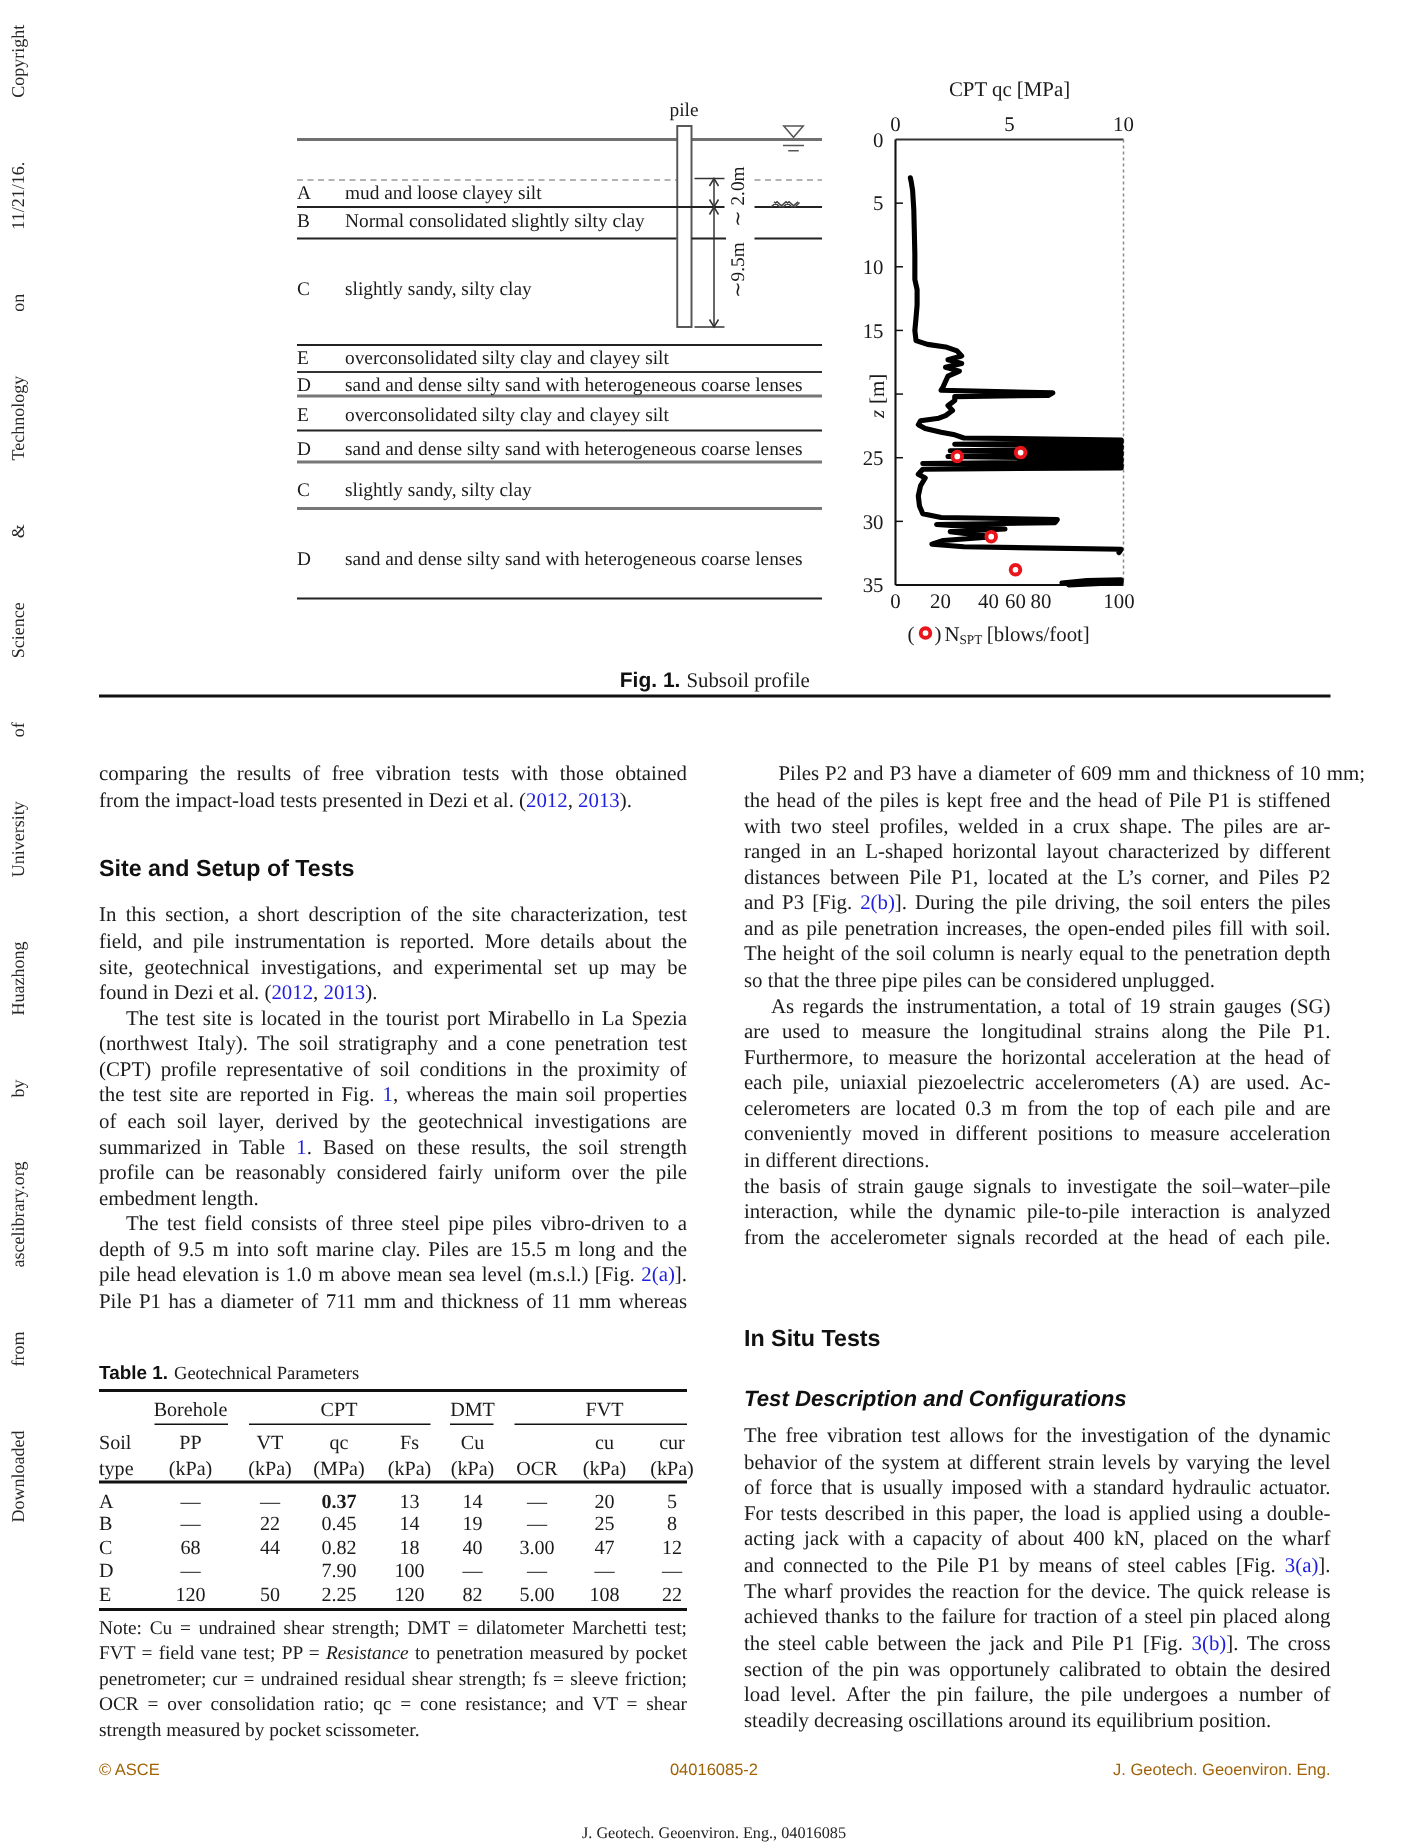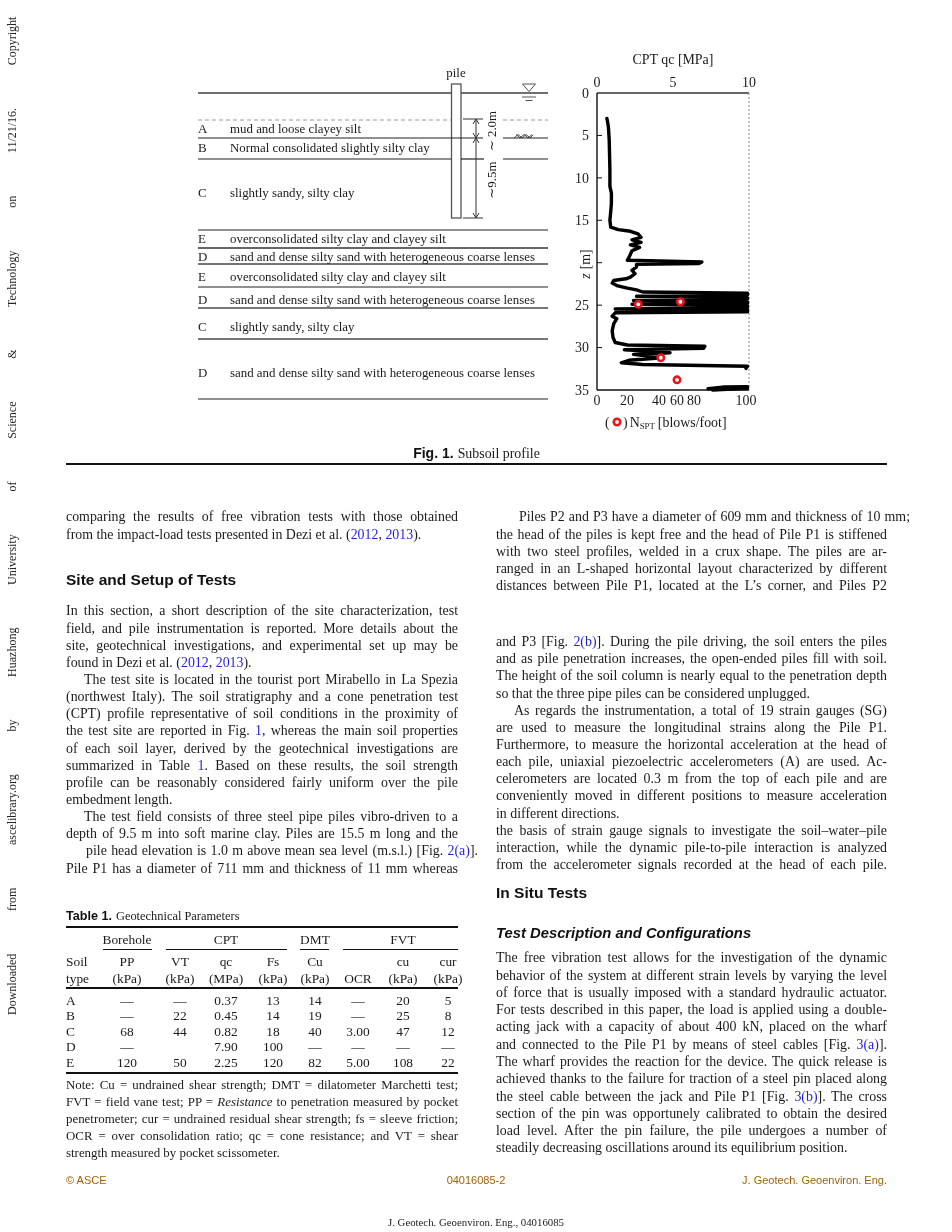--- a/index.html
+++ b/index.html
@@ -182,21 +182,21 @@
         <div class="line jl" style="word-spacing: 3.04861px;"><span class="in"><span>(CPT) profile representative of soil conditions in the proximity of</span></span></div>
         <div class="line jl" style="word-spacing: 1.86979px;"><span class="in"><span>the test site are reported in Fig. </span><span class="link">1</span><span>, whereas the main soil properties</span></span></div>
         <div class="line jl" style="word-spacing: 4.01736px;"><span class="in"><span>of each soil layer, derived by the geotechnical investigations are</span></span></div>
         <div class="line jl" style="word-spacing: 3.98281px;"><span class="in"><span>summarized in Table </span><span class="link">1</span><span>. Based on these results, the soil strength</span></span></div>
         <div class="line jl" style="word-spacing: 3.74132px;"><span class="in"><span>profile can be reasonably considered fairly uniform over the pile</span></span></div>
         <div class="line ll"><span class="in"><span>embedment length.</span></span></div>
       </div>
     <div class="txt indent">
         <div class="line jl ind" style="word-spacing: 2.19318px;"><span class="in"><span>The test field consists of three steel pipe piles vibro-driven to a</span></span></div>
         <div class="line jl" style="word-spacing: 1.80357px;"><span class="in"><span>depth of 9.5 m into soft marine clay. Piles are 15.5 m long and the</span></span></div>
-        <div class="line jl" style="word-spacing: 0.841146px; margin-left: 20px;"><span class="in"><span>pile head elevation is 1.0 m above mean sea level (m.s.l.) [Fig. </span><span class="link">2(a)</span><span>].</span></span></div>
+        <div class="line jl" style="word-spacing: 0.841146px;"><span class="in"><span>pile head elevation is 1.0 m above mean sea level (m.s.l.) [Fig. </span><span class="link">2(a)</span><span>].</span></span></div>
         <div class="line jl" style="word-spacing: 1.53726px;"><span class="in"><span>Pile P1 has a diameter of 711 mm and thickness of 11 mm whereas</span></span></div>
       </div>
   </div>
 
   <div class="a tcap"><span class="tcapb">Table 1.</span> <span class="tcapt">Geotechnical Parameters</span></div>
   <div id="table-1" class="a" style="left:66px;top:905px;width:392px;height:170px;">
     <div class="rule" style="left:0;top:21px;width:392px;height:2.2px;"></div>
     <div class="rule" style="left:0;top:82px;width:392px;height:2px;"></div>
     <div class="rule" style="left:0;top:166.5px;width:392px;height:2.2px;"></div>
   <div class="tc" style="left: 0px; width: 44px; text-align: left; top: 48.5px;">Soil</div>
@@ -212,21 +212,21 @@
       <div class="tc" style="left: 219px; width: 60px; top: 48.5px;">Cu</div>
       <div class="tc" style="left: 219px; width: 60px; top: 65.5px;">(kPa)</div>
       <div class="tc" style="left: 262px; width: 60px; top: 65.5px;">OCR</div>
       <div class="tc" style="left: 307px; width: 60px; top: 48.5px;">cu</div>
       <div class="tc" style="left: 307px; width: 60px; top: 65.5px;">(kPa)</div>
       <div class="tc" style="left: 352px; width: 60px; top: 48.5px;">cur</div>
       <div class="tc" style="left: 352px; width: 60px; top: 65.5px;">(kPa)</div>
       <div class="tc" style="left: 0px; width: 44px; text-align: left; top: 87.5px;">A</div>
       <div class="tc" style="left: 31px; width: 60px; top: 87.5px;">—</div>
       <div class="tc" style="left: 84px; width: 60px; top: 87.5px;">—</div>
-      <div class="tc" style="left: 130px; width: 60px; top: 87.5px;">0.37</div>
+      <div class="tc" style="left: 130px; width: 60px; top: 87.5px; font-weight: bold;">0.37</div>
       <div class="tc" style="left: 177px; width: 60px; top: 87.5px;">13</div>
       <div class="tc" style="left: 219px; width: 60px; top: 87.5px;">14</div>
       <div class="tc" style="left: 262px; width: 60px; top: 87.5px;">—</div>
       <div class="tc" style="left: 307px; width: 60px; top: 87.5px;">20</div>
       <div class="tc" style="left: 352px; width: 60px; top: 87.5px;">5</div>
       <div class="tc" style="left: 0px; width: 44px; text-align: left; top: 103px;">B</div>
       <div class="tc" style="left: 31px; width: 60px; top: 103px;">—</div>
       <div class="tc" style="left: 84px; width: 60px; top: 103px;">22</div>
       <div class="tc" style="left: 130px; width: 60px; top: 103px;">0.45</div>
       <div class="tc" style="left: 177px; width: 60px; top: 103px;">14</div>
@@ -278,21 +278,21 @@
       <div class="line ll"><span class="in"><span>strength measured by pocket scissometer.</span></span></div>
     </div>
 
   <div class="a" style="left:496px;top:508.4px;width:391px;">
     <div class="txt rc">
         <div class="line jl" style="word-spacing: 0.591518px; margin-left: 23px;"><span class="in"><span>Piles P2 and P3 have a diameter of 609 mm and thickness of 10 mm;</span></span></div>
         <div class="line jl" style="word-spacing: 1.16458px;"><span class="in"><span>the head of the piles is kept free and the head of Pile P1 is stiffened</span></span></div>
         <div class="line jl" style="word-spacing: 2.99089px;"><span class="in"><span>with two steel profiles, welded in a crux shape. The piles are ar-</span></span></div>
         <div class="line jl" style="word-spacing: 2.91406px;"><span class="in"><span>ranged in an L-shaped horizontal layout characterized by different</span></span></div>
         <div class="line jl" style="word-spacing: 2.92188px;"><span class="in"><span>distances between Pile P1, located at the L’s corner, and Piles P2</span></span></div>
-        <div class="line jl" style="word-spacing: 1.87891px; margin-top: 39px;"><span class="in"><span>and P3 [Fig. </span><span class="link">2(b)</span><span>]. During the pile driving, the soil enters the piles</span></span></div>
+        <div class="line jl" style="word-spacing: 1.87891px;"><span class="in"><span>and P3 [Fig. </span><span class="link">2(b)</span><span>]. During the pile driving, the soil enters the piles</span></span></div>
         <div class="line jl" style="word-spacing: 1.45156px;"><span class="in"><span>and as pile penetration increases, the open-ended piles fill with soil.</span></span></div>
         <div class="line jl" style="word-spacing: 0.630208px;"><span class="in"><span>The height of the soil column is nearly equal to the penetration depth</span></span></div>
         <div class="line ll"><span class="in"><span>so that the three pipe piles can be considered unplugged.</span></span></div>
       </div>
     <div class="txt rc indent">
         <div class="line jl ind" style="word-spacing: 2.15625px;"><span class="in"><span>As regards the instrumentation, a total of 19 strain gauges (SG)</span></span></div>
         <div class="line jl" style="word-spacing: 4.88125px;"><span class="in"><span>are used to measure the longitudinal strains along the Pile P1.</span></span></div>
         <div class="line jl" style="word-spacing: 2.73264px;"><span class="in"><span>Furthermore, to measure the horizontal acceleration at the head of</span></span></div>
         <div class="line jl" style="word-spacing: 3.6582px;"><span class="in"><span>each pile, uniaxial piezoelectric accelerometers (A) are used. Ac-</span></span></div>
         <div class="line jl" style="word-spacing: 3.04688px;"><span class="in"><span>celerometers are located 0.3 m from the top of each pile and are</span></span></div>

